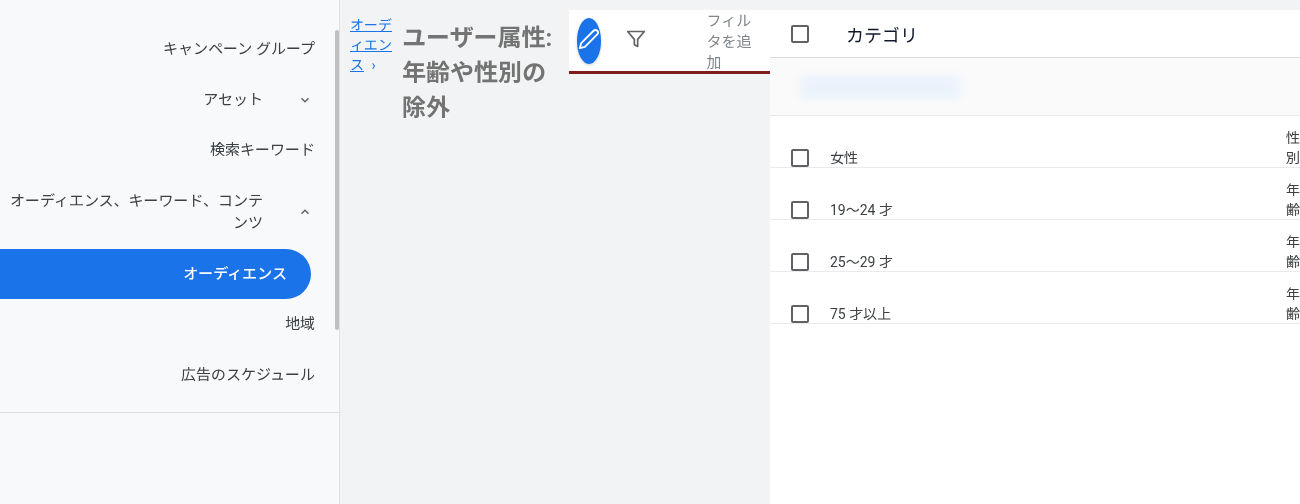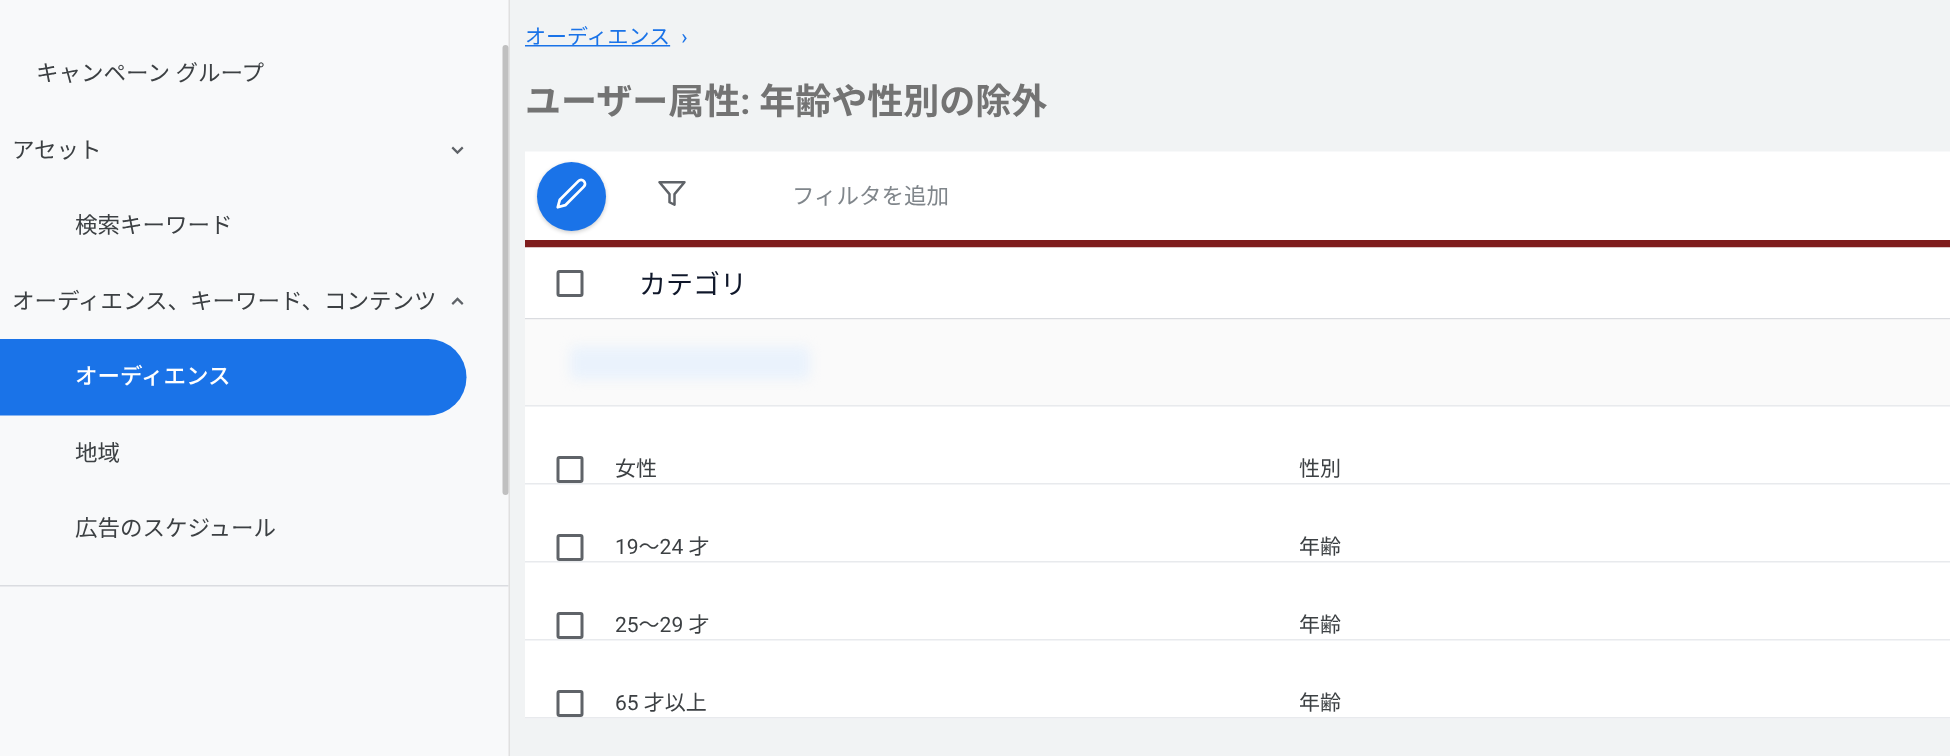--- a/index.html
+++ b/index.html
@@ -15,20 +15,21 @@
       height: 504px;
       overflow: hidden;
     }
     .sidebar {
       width: 340px;
       background: #f8f9fa;
       padding-top: 24px;
       border-right: 1px solid #e0e0e0;
       position: relative;
       flex-shrink: 0;
+      text-align: right;
     }
     .sidebar-scroll-indicator {
       position: absolute;
       right: 0;
       top: 30px;
       width: 4px;
       height: 300px;
       background: #c0c0c0;
       border-radius: 2px;
     }
@@ -39,20 +40,21 @@
       cursor: pointer;
       display: flex;
       align-items: center;
       justify-content: space-between;
     }
     .sidebar-item.top-level {
       padding-left: 24px;
     }
     .sidebar-item.collapsible {
       padding-left: 8px;
+      gap: 32px;
     }
     .sidebar-item .label-wrap {
       flex: 1;
       line-height: 1.5;
     }
     .sidebar-item.active {
       background: #1a73e8;
       color: #fff;
       border-radius: 0 30px 30px 0;
       margin-right: 28px;
@@ -68,21 +70,20 @@
     }
     .sidebar-divider {
       border-top: 1px solid #dadce0;
       margin: 12px 0 8px 0;
     }
 
     .main {
       flex: 1;
       padding: 10px 0 0 10px;
       display: flex;
-      flex-direction: column;
       min-width: 0;
     }
     .breadcrumb {
       padding: 4px 0 6px 0;
       font-size: 14px;
     }
     .breadcrumb a {
       color: #1a73e8;
       text-decoration: underline;
       cursor: pointer;
@@ -96,21 +97,21 @@
       color: #737373;
       margin: 8px 0 18px 0;
       font-weight: 700;
     }
     .toolbar {
       background: #fff;
       height: 64px;
       display: flex;
       align-items: center;
       padding: 0 8px;
-      border-bottom: 5px solid #7f1d1d;
+      border-bottom: 3px solid #7f1d1d;
     }
     .edit-fab {
       width: 46px;
       height: 46px;
       border-radius: 50%;
       background: #1a73e8;
       display: flex;
       align-items: center;
       justify-content: center;
       color: #fff;
@@ -323,18 +324,18 @@
           <div class="checkbox"></div>
         </div>
       <div class="td-attr">25～29 才</div>
       <div class="td-cat">年齢</div>
     </div>
 
     <div class="table-row">
       <div class="td-check">
           <div class="checkbox"></div>
         </div>
-      <div class="td-attr">65 才以上</div>
+      <div class="td-attr">75 才以上</div>
       <div class="td-cat">年齢</div>
     </div>
 
   </div>
 </main>
 
 </body></html>

